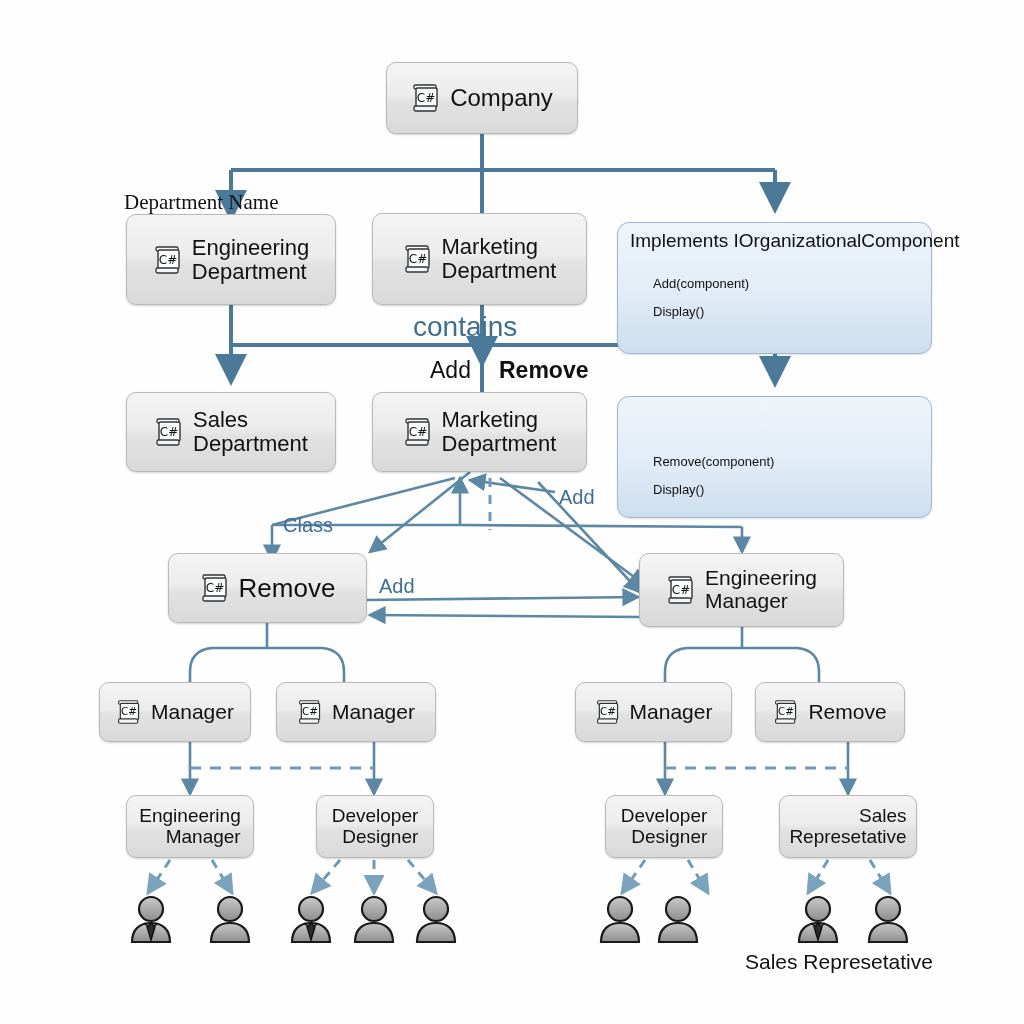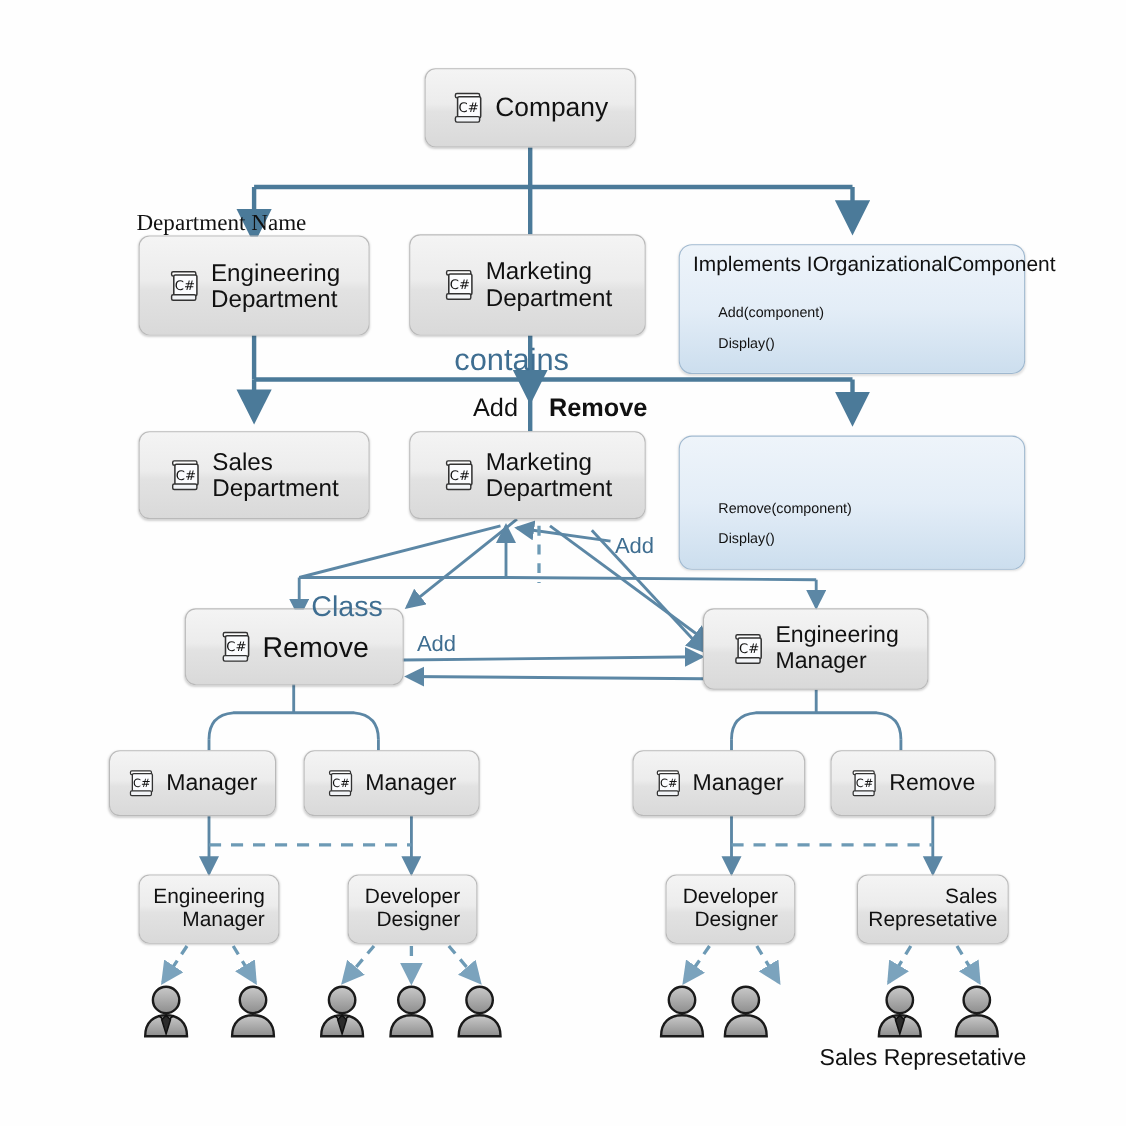--- a/index.html
+++ b/index.html
@@ -165,21 +165,21 @@
         <rect x="3" y="3" width="22" height="4" rx="1.4" fill="#fdfdfd" stroke="#333" stroke-width="1.3"></rect>
         <rect x="5" y="6" width="21" height="19" rx="1.4" fill="#fbfcfe" stroke="#333" stroke-width="1.4"></rect>
         <rect x="3" y="24" width="22" height="5" rx="1.4" fill="#f2f4f7" stroke="#333" stroke-width="1.3"></rect>
         <text x="15" y="20" font-family="DejaVu Sans, sans-serif" font-size="12" text-anchor="middle" fill="#111">C#</text>
       </svg>
     </span>
     <span class="label">Marketing
 Department</span>
   </div>
 
-  <div class="iface" style="left:617px;top:222px;width:315px;height:118px;">
+  <div class="iface" style="left:617px;top:222px;width:315px;height:132px;">
     <div class="ititle">Implements IOrganizationalComponent</div>
     <div class="imeth" style="top:53px;">Add(component)</div>
     <div class="imeth" style="top:81px;">Display()</div>
   </div>
 
   <div class="node" style="left:126px;top:392px;width:210px;height:80px;font-size:22px;">
     <span class="cs">
       <svg viewBox="0 0 30 32" width="30" height="32">
         <rect x="3" y="3" width="22" height="4" rx="1.4" fill="#fdfdfd" stroke="#333" stroke-width="1.3"></rect>
         <rect x="5" y="6" width="21" height="19" rx="1.4" fill="#fbfcfe" stroke="#333" stroke-width="1.4"></rect>
@@ -299,21 +299,21 @@
 Represetative</span>
   </div>
 
   <div class="flab black" style="left:124px;top:190px;font-size:21px;font-family:Liberation Serif, serif;">Department Name</div>
 
   <div class="flab blue" style="left:413px;top:311px;font-size:28px;">contains</div>
 
   <div class="flab black" style="left:430px;top:357px;font-size:23px;">Add</div>
   <div class="flab black" style="left:499px;top:357px;font-size:23px;font-weight:bold;">Remove</div>
 
-  <div class="flab blue" style="left:283px;top:536px;font-size:26px;">Class</div>
+  <div class="flab blue" style="left:283px;top:514px;font-size:20px;">Class</div>
 
   <div class="flab blue" style="left:559px;top:486px;font-size:20px;">Add</div>
 
   <div class="flab blue" style="left:379px;top:575px;font-size:20px;">Add</div>
 
   <div class="flab black" style="left:745px;top:950px;font-size:21px;">Sales Represetative</div>
 
   <div id="people">
       <div class="person" style="left: 128px; top: 893px;"><svg viewBox="0 0 46 52" width="46" height="52">
           <defs>

